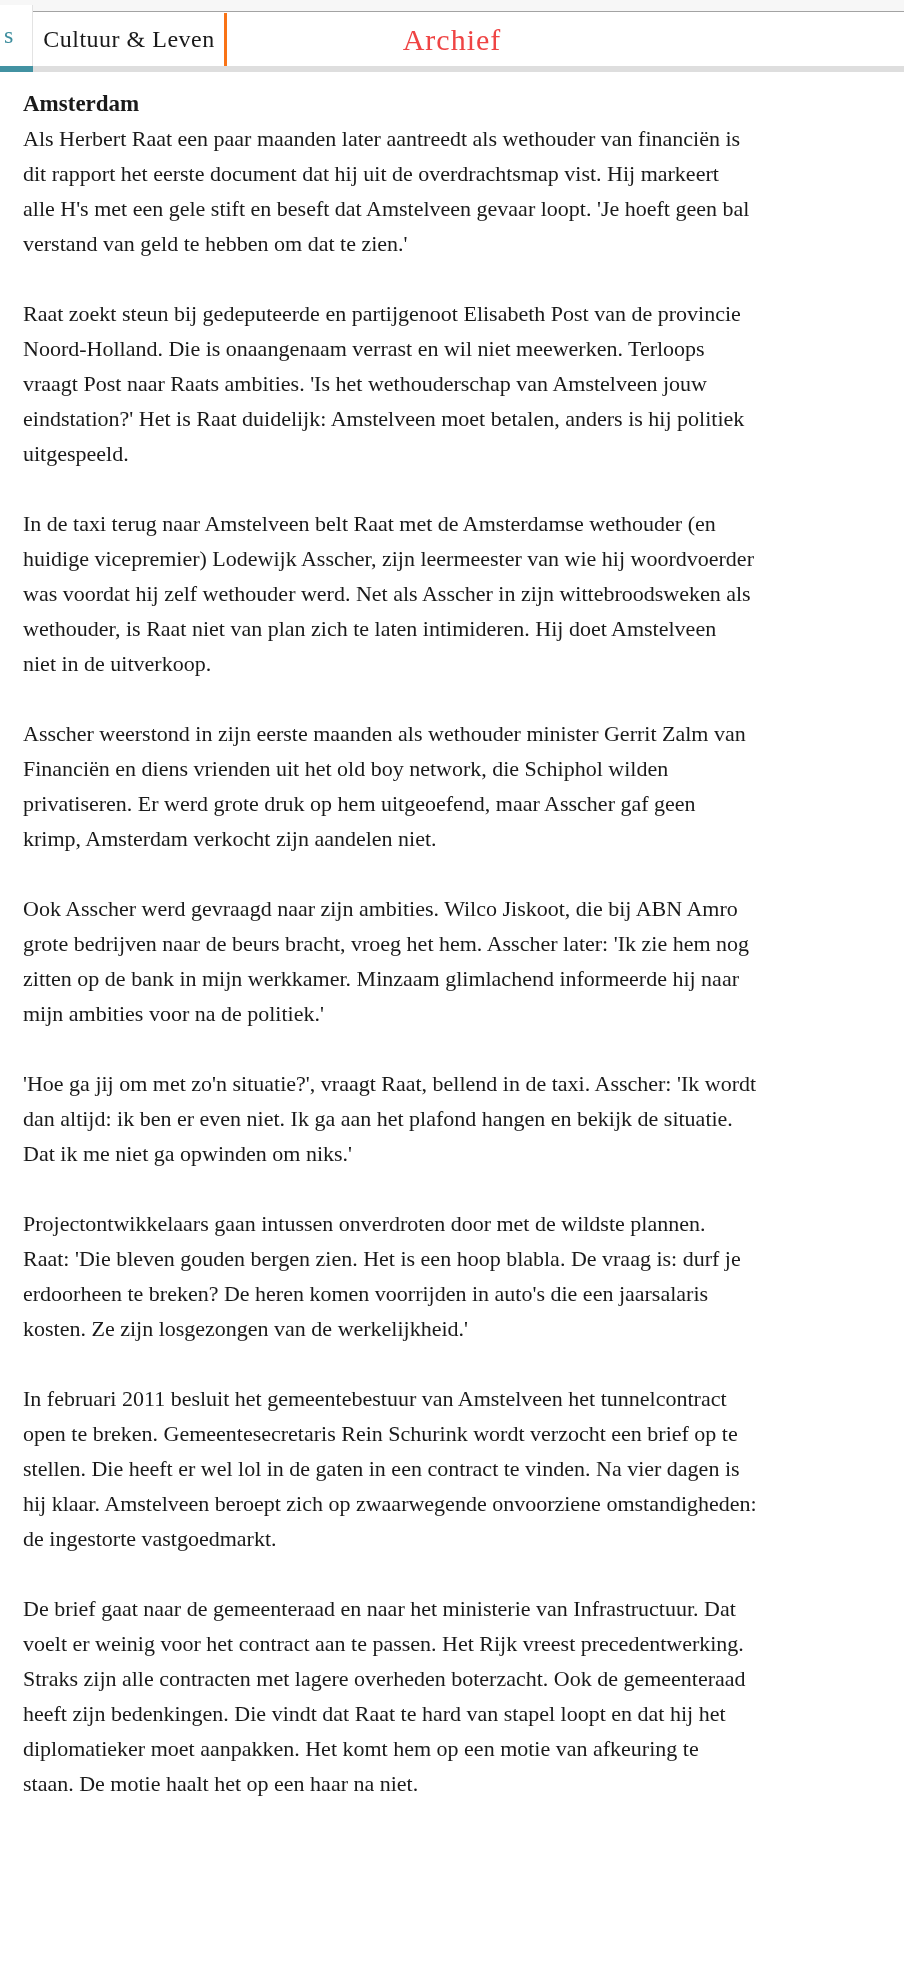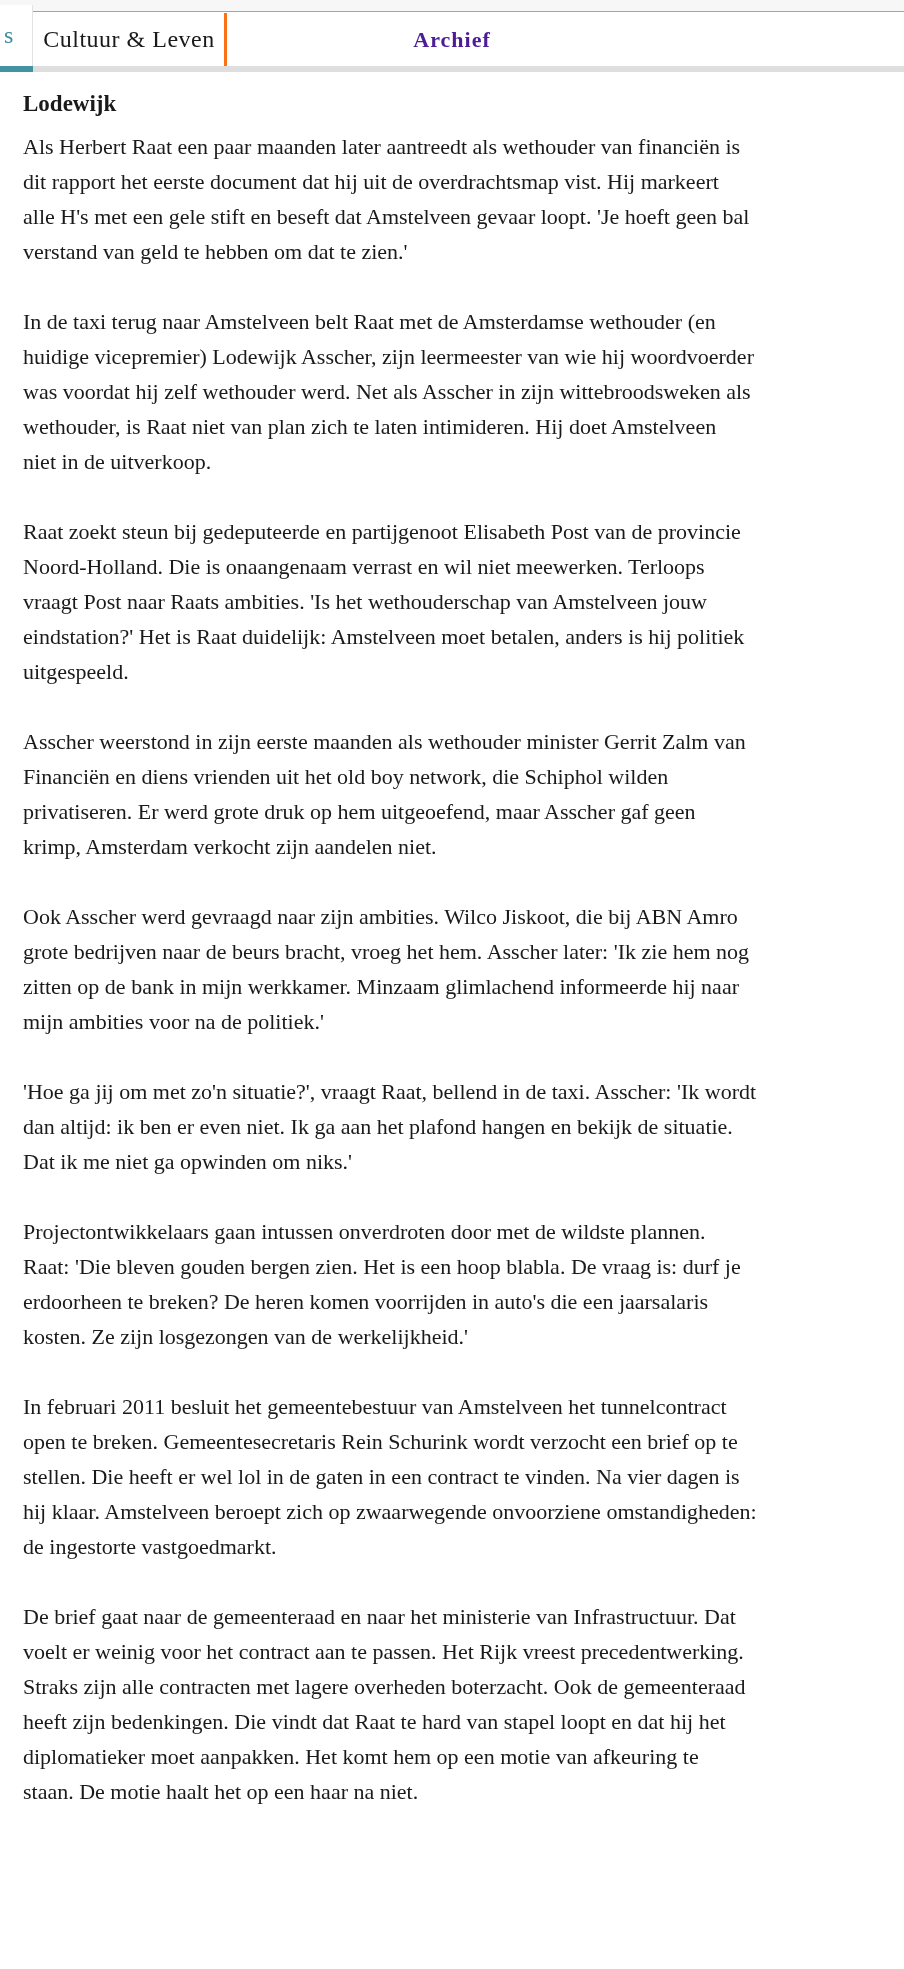--- a/index.html
+++ b/index.html
@@ -47,21 +47,21 @@
     background: #ffffff;
     border-right: 3px solid #f97316;
     display: flex; align-items: center; justify-content: center;
     font-size: 24px; color: #1a1a1a;
     letter-spacing: 0.5px;
     cursor: pointer;
   }
   .page-title {
     position: absolute; left: 0; top: 13px; width: 904px; height: 53px;
     display: flex; align-items: center; justify-content: center;
-    font-size: 22px; font-weight: bold; color: #4c1d95;
+    font-size: 30px; font-weight: normal; color: #ef4444;
     letter-spacing: 1px;
     pointer-events: none;
   }
 
   
   .article {
     padding: 14px 23px 30px 23px;
     color: #1a1a1a;
   }
   .article h2 {
@@ -69,21 +69,21 @@
     font-weight: bold;
     line-height: 35px;
     margin: 0;
   }
   .article p {
     font-size: 22px;
     line-height: 35px;
     margin: 0 0 35px 0;
     white-space: pre-line;
   }
-  .article p:first-of-type { margin-top: 8px; }
+  .article p:first-of-type { margin-top: 0; }
 </style>
 </head>
 <body>
 
 <header class="header">
   <div class="topstrip"></div>
   <div class="tabrow"></div>
 
   <div class="tab-partial">
     <span>s</span>
@@ -94,35 +94,35 @@
   </div>
 
   <div class="page-title">Archief</div>
 
   <div class="bottombar">
     <div class="active-indicator"></div>
   </div>
 </header>
 
 <main class="article">
-  <h2>Lodewijk</h2>
+  <h2>Amsterdam</h2>
   <p>Als Herbert Raat een paar maanden later aantreedt als wethouder van financiën is
 dit rapport het eerste document dat hij uit de overdrachtsmap vist. Hij markeert
 alle H's met een gele stift en beseft dat Amstelveen gevaar loopt. 'Je hoeft geen bal
 verstand van geld te hebben om dat te zien.'</p>
+  <p>Raat zoekt steun bij gedeputeerde en partijgenoot Elisabeth Post van de provincie
+Noord-Holland. Die is onaangenaam verrast en wil niet meewerken. Terloops
+vraagt Post naar Raats ambities. 'Is het wethouderschap van Amstelveen jouw
+eindstation?' Het is Raat duidelijk: Amstelveen moet betalen, anders is hij politiek
+uitgespeeld.</p>
   <p>In de taxi terug naar Amstelveen belt Raat met de Amsterdamse wethouder (en
 huidige vicepremier) Lodewijk Asscher, zijn leermeester van wie hij woordvoerder
 was voordat hij zelf wethouder werd. Net als Asscher in zijn wittebroodsweken als
 wethouder, is Raat niet van plan zich te laten intimideren. Hij doet Amstelveen
 niet in de uitverkoop.</p>
-  <p>Raat zoekt steun bij gedeputeerde en partijgenoot Elisabeth Post van de provincie
-Noord-Holland. Die is onaangenaam verrast en wil niet meewerken. Terloops
-vraagt Post naar Raats ambities. 'Is het wethouderschap van Amstelveen jouw
-eindstation?' Het is Raat duidelijk: Amstelveen moet betalen, anders is hij politiek
-uitgespeeld.</p>
   <p>Asscher weerstond in zijn eerste maanden als wethouder minister Gerrit Zalm van
 Financiën en diens vrienden uit het old boy network, die Schiphol wilden
 privatiseren. Er werd grote druk op hem uitgeoefend, maar Asscher gaf geen
 krimp, Amsterdam verkocht zijn aandelen niet.</p>
   <p>Ook Asscher werd gevraagd naar zijn ambities. Wilco Jiskoot, die bij ABN Amro
 grote bedrijven naar de beurs bracht, vroeg het hem. Asscher later: 'Ik zie hem nog
 zitten op de bank in mijn werkkamer. Minzaam glimlachend informeerde hij naar
 mijn ambities voor na de politiek.'</p>
   <p>'Hoe ga jij om met zo'n situatie?', vraagt Raat, bellend in de taxi. Asscher: 'Ik wordt
 dan altijd: ik ben er even niet. Ik ga aan het plafond hangen en bekijk de situatie.

